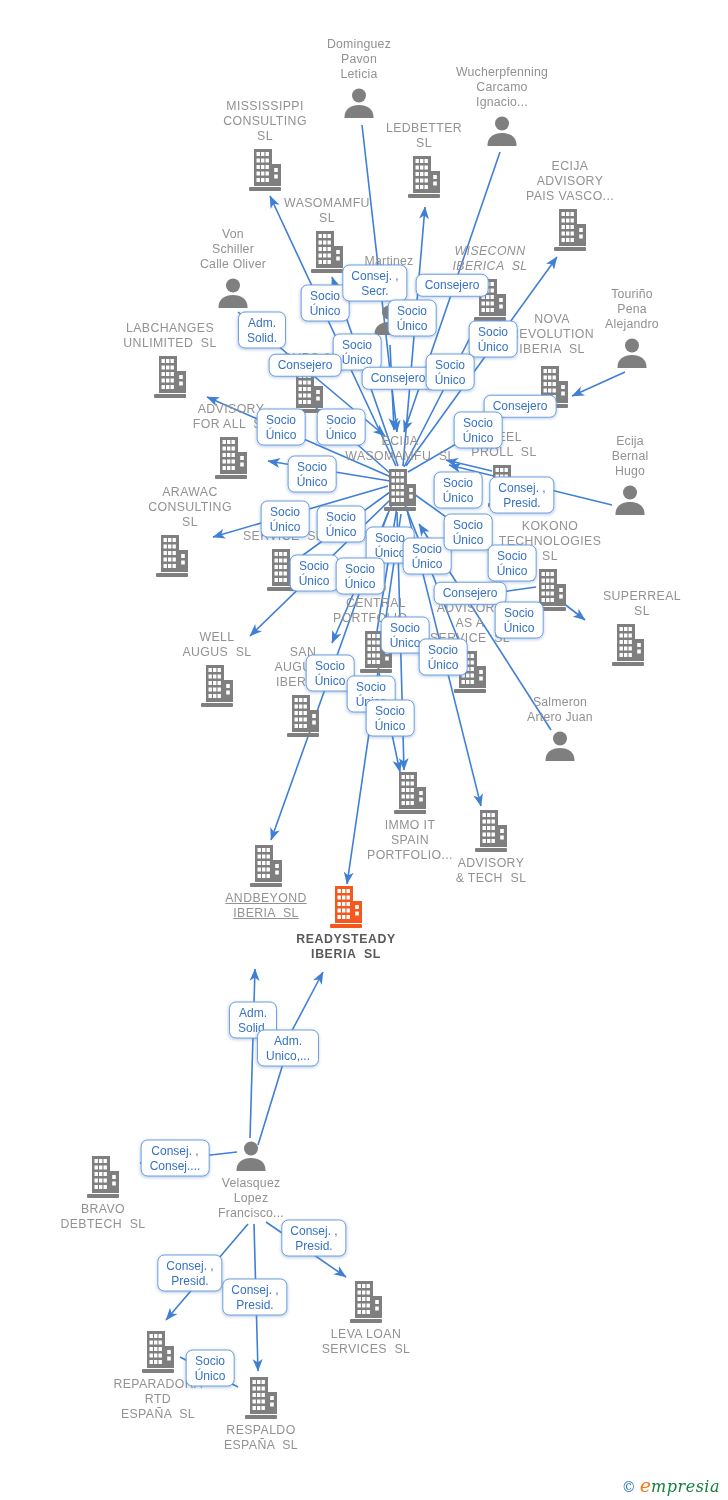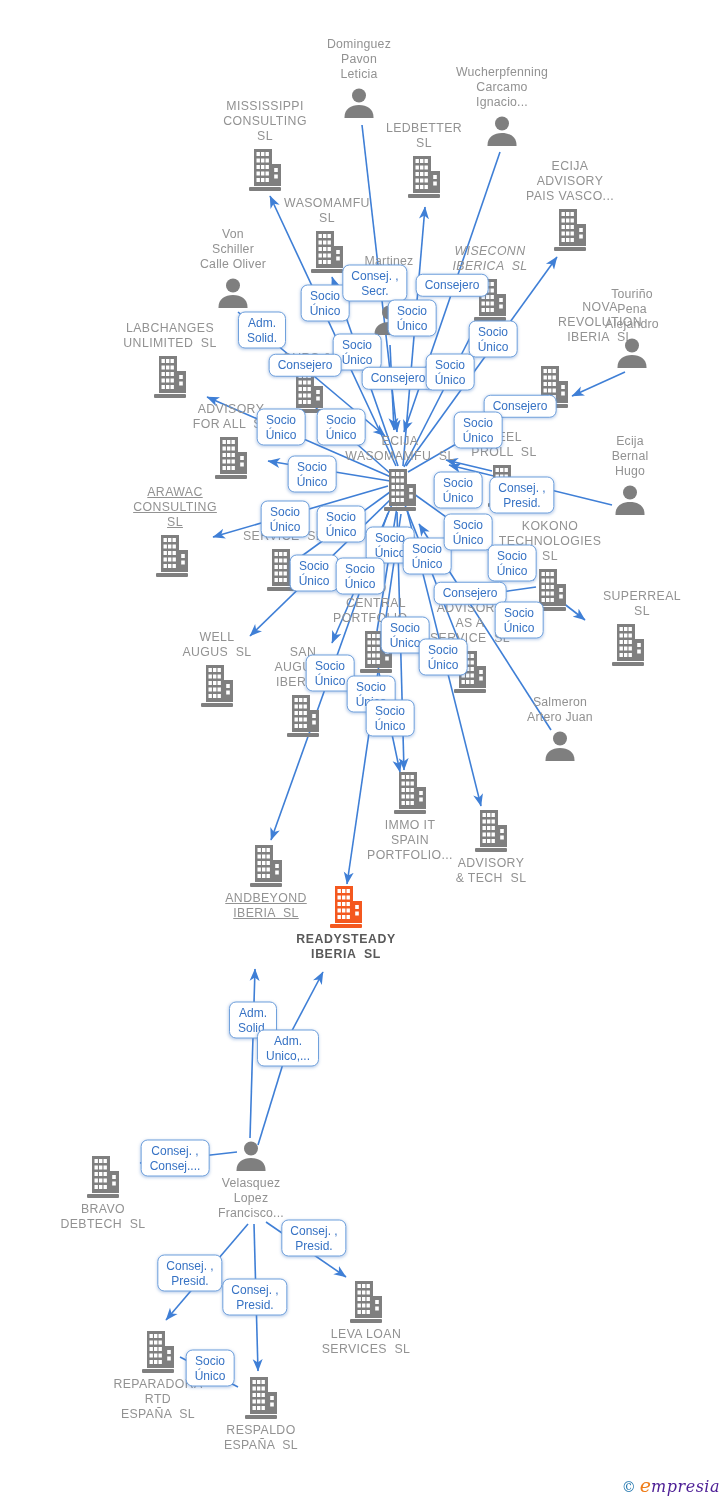--- a/index.html
+++ b/index.html
@@ -14,21 +14,21 @@
   .node-label.hl{color:#595959;font-weight:bold;letter-spacing:.6px;}
   .edge-label{position:absolute;z-index:30;transform:translate(-50%,-50%);
               background:#ffffff;border:1.5px solid #6fa0dc;border-radius:7px;
               padding:3px 8px;text-align:center;color:#3672c4;font-size:12px;
               line-height:14.5px;white-space:nowrap;
               box-shadow:0 1px 3px rgba(80,130,200,.35);}
   .watermark{position:absolute;right:8px;top:1474px;z-index:40;
              font-family:"DejaVu Serif", serif;font-style:italic;font-size:16px;}
   .watermark .wm-c{color:#1e74ad;font-style:normal;font-size:14px;margin-right:4px;}
   .watermark .wm-e{color:#ef7d1a;font-size:19px;}
-  .watermark .wm-rest{color:#4c1d95;letter-spacing:.5px;}
+  .watermark .wm-rest{color:#15803d;letter-spacing:.5px;}
 </style>
 </head>
 <body>
 
 <div id="canvas">
   <svg id="edge-layer" width="728" height="1500" viewBox="0 0 728 1500">
       <defs>
         <marker id="arrow" viewBox="0 0 13 11" refX="12" refY="5.5" markerWidth="13" markerHeight="11" markerUnits="userSpaceOnUse" orient="auto">
           <path d="M0 0.5 L12.5 5.5 L0 10.5 L3.4 5.5 Z" fill="#3f7fd6"></path>
         </marker>
@@ -241,21 +241,21 @@
           <rect x="19.5" y="17" width="3.4" height="4" fill="#fff"></rect>
           <rect x="10.5" y="23.5" width="3.4" height="4" fill="#fff"></rect>
           <rect x="15" y="23.5" width="3.4" height="4" fill="#fff"></rect>
           <rect x="19.5" y="23.5" width="3.4" height="4" fill="#fff"></rect>
           <rect x="10.5" y="30" width="3.4" height="4" fill="#fff"></rect>
           <rect x="15" y="30" width="3.4" height="4" fill="#fff"></rect>
           <rect x="19.5" y="30" width="3.4" height="4" fill="#fff"></rect>
           <rect x="28.2" y="20" width="3.6" height="4" fill="#fff"></rect>
           <rect x="28.2" y="26.5" width="3.6" height="4" fill="#fff"></rect>
         </svg></div>
-      <div class="node-label" style="left: 467px; top: 300px; padding-left: 48px;"><div>NOVA</div><div>REVOLUTION</div><div>IBERIA  SL</div></div>
+      <div class="node-label" style="left: 467px; top: 312px;"><div>NOVA</div><div>REVOLUTION</div><div>IBERIA  SL</div></div>
       <div class="icon" style="left: 288px; top: 370px;"><svg width="38" height="44" viewBox="0 0 38 44">
           <g fill="#7f7f7f">
             <rect x="3" y="39" width="32" height="4" rx="1"></rect>
             <rect x="8" y="1" width="18" height="37"></rect>
             <rect x="26" y="16" width="9" height="22"></rect>
           </g>
           <rect x="10.5" y="4" width="3.4" height="4" fill="#fff"></rect>
           <rect x="15" y="4" width="3.4" height="4" fill="#fff"></rect>
           <rect x="19.5" y="4" width="3.4" height="4" fill="#fff"></rect>
           <rect x="10.5" y="10.5" width="3.4" height="4" fill="#fff"></rect>
@@ -366,21 +366,21 @@
           <rect x="19.5" y="17" width="3.4" height="4" fill="#fff"></rect>
           <rect x="10.5" y="23.5" width="3.4" height="4" fill="#fff"></rect>
           <rect x="15" y="23.5" width="3.4" height="4" fill="#fff"></rect>
           <rect x="19.5" y="23.5" width="3.4" height="4" fill="#fff"></rect>
           <rect x="10.5" y="30" width="3.4" height="4" fill="#fff"></rect>
           <rect x="15" y="30" width="3.4" height="4" fill="#fff"></rect>
           <rect x="19.5" y="30" width="3.4" height="4" fill="#fff"></rect>
           <rect x="28.2" y="20" width="3.6" height="4" fill="#fff"></rect>
           <rect x="28.2" y="26.5" width="3.6" height="4" fill="#fff"></rect>
         </svg></div>
-      <div class="node-label" style="left: 90px; top: 485px; text-decoration: underline;"><div>ARAWAC</div><div>CONSULTING</div><div>SL</div></div>
+      <div class="node-label" style="left: 105px; top: 485px;"><div>ARAWAC</div><div>CONSULTING</div><div>SL</div></div>
       <div class="icon" style="left: 264px; top: 548px;"><svg width="38" height="44" viewBox="0 0 38 44">
           <g fill="#7f7f7f">
             <rect x="3" y="39" width="32" height="4" rx="1"></rect>
             <rect x="8" y="1" width="18" height="37"></rect>
             <rect x="26" y="16" width="9" height="22"></rect>
           </g>
           <rect x="10.5" y="4" width="3.4" height="4" fill="#fff"></rect>
           <rect x="15" y="4" width="3.4" height="4" fill="#fff"></rect>
           <rect x="19.5" y="4" width="3.4" height="4" fill="#fff"></rect>
           <rect x="10.5" y="10.5" width="3.4" height="4" fill="#fff"></rect>

